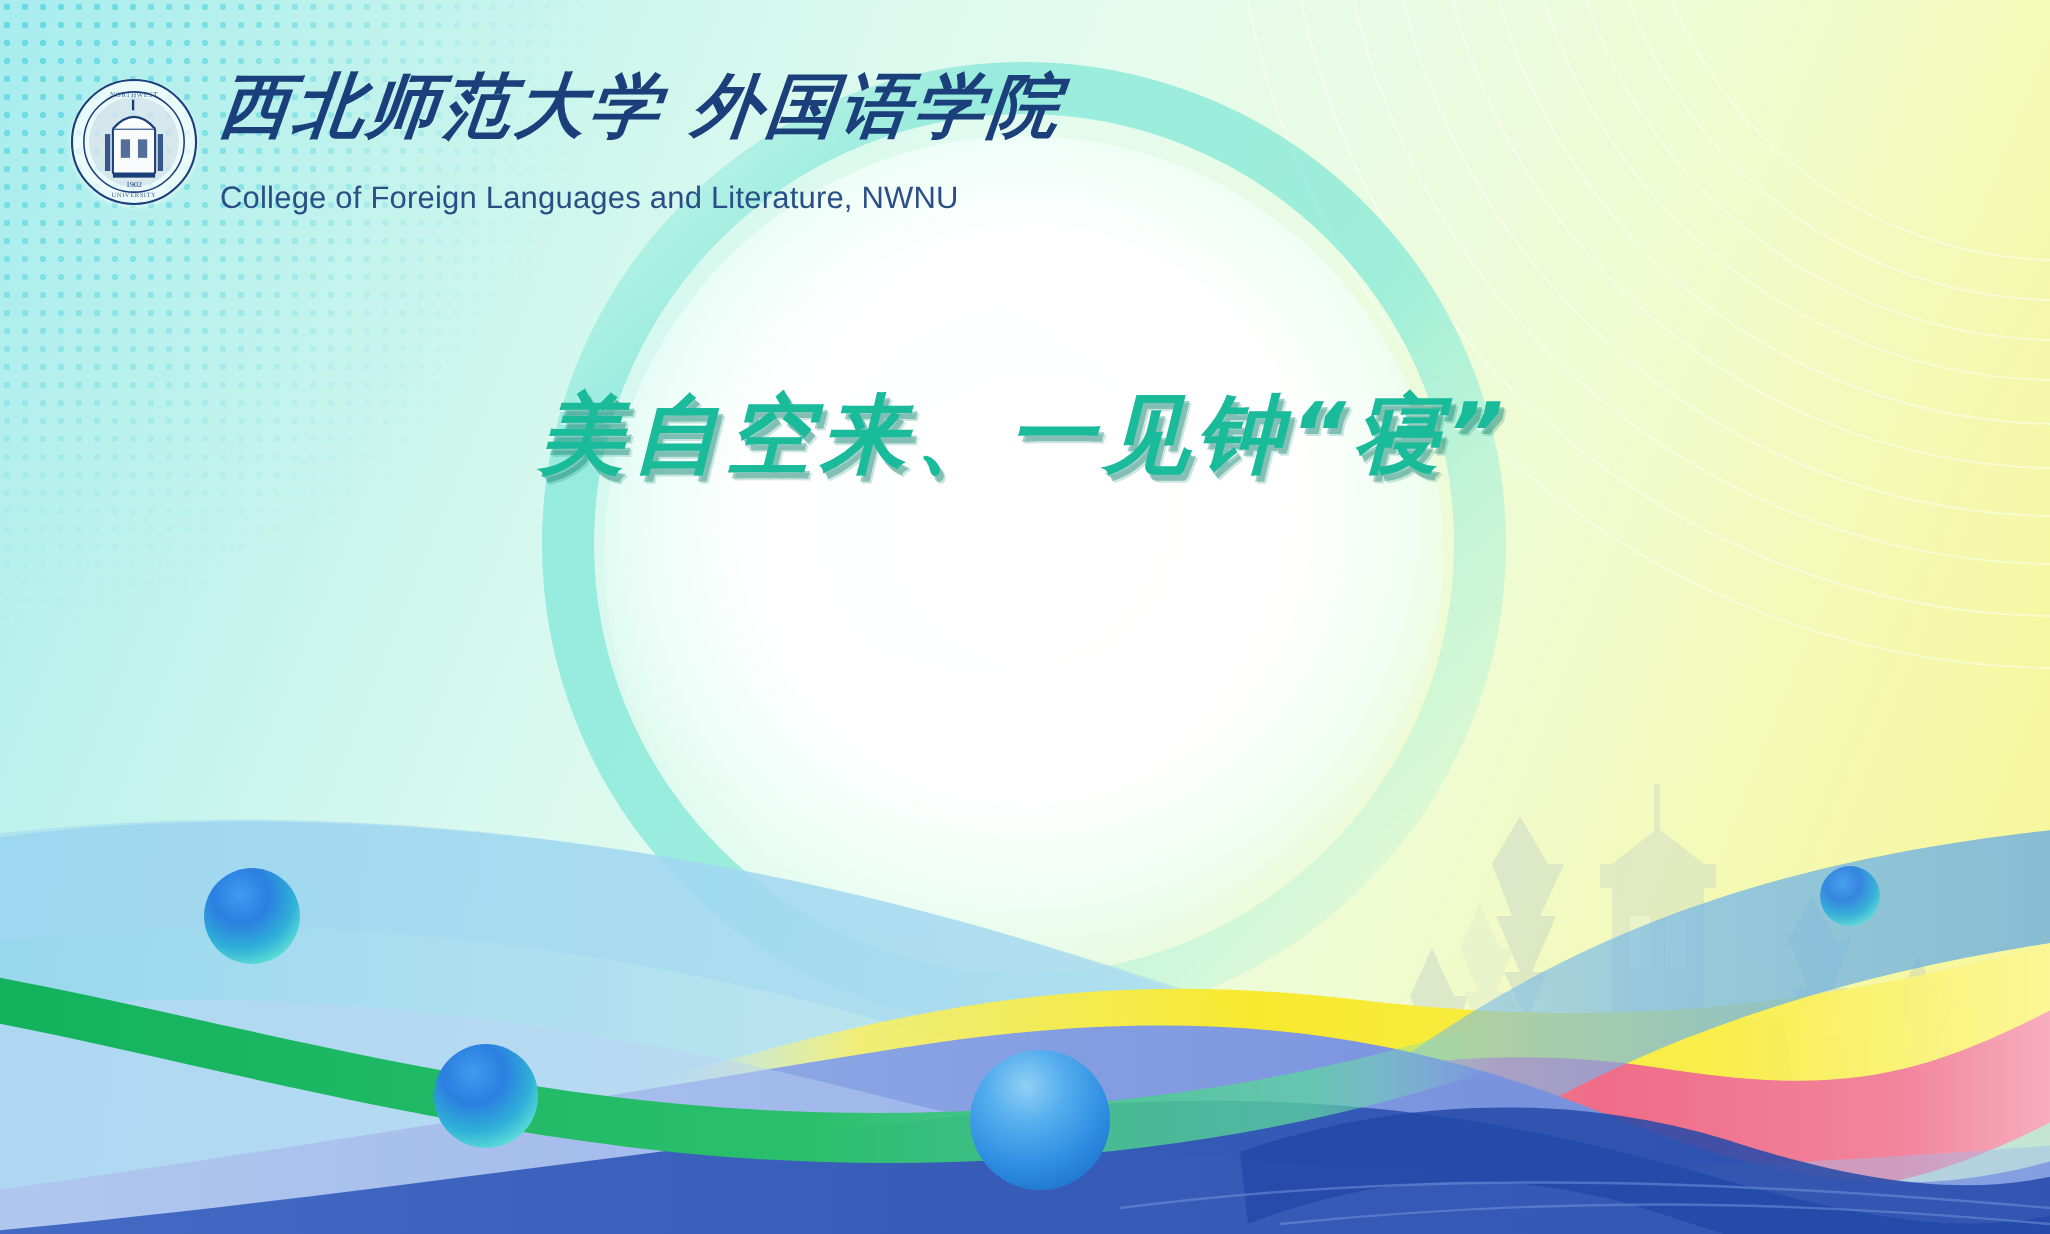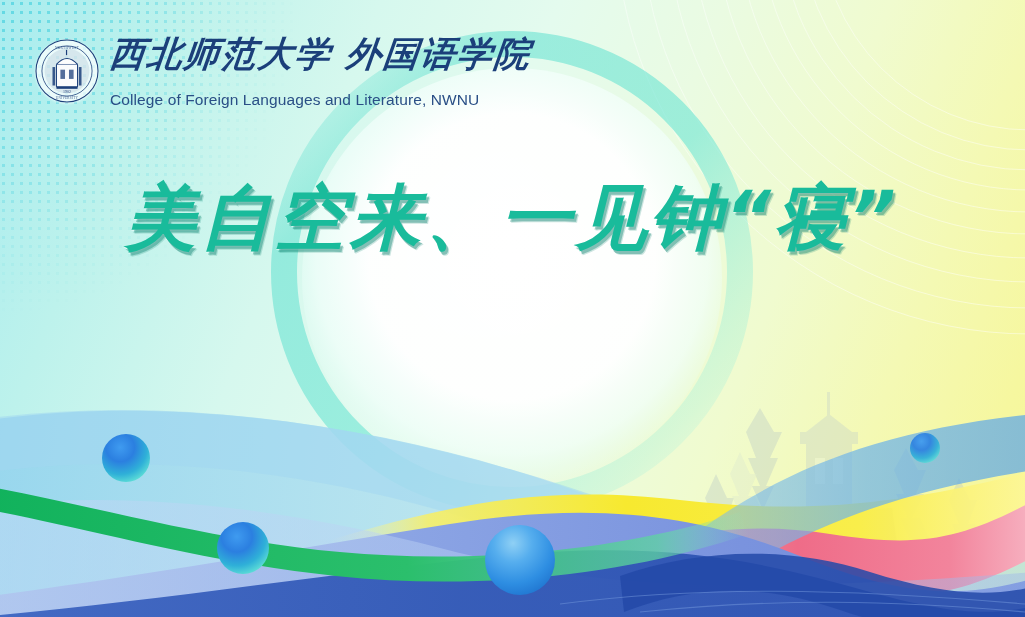--- a/index.html
+++ b/index.html
@@ -108,21 +108,21 @@
     text-align: center;
   }
   .title-line {
     font-family: "DejaVu Sans", "Liberation Sans", sans-serif;
     font-weight: 900;
     font-style: italic;
     white-space: nowrap;
     letter-spacing: 4px;
   }
   .title-line-1 {
-    font-size: 71px;
+    font-size: 43px;
     line-height: 84px;
     color: #19bb9b;
     text-shadow:
        2px 3px 0 rgba(10,130,110,0.38),
        3px 4px 0 rgba(10,130,110,0.20),
        0 1px 0 rgba(255,255,255,0.55);
   }
   .title-line-2 {
     font-size: 67px;
     line-height: 84px;

